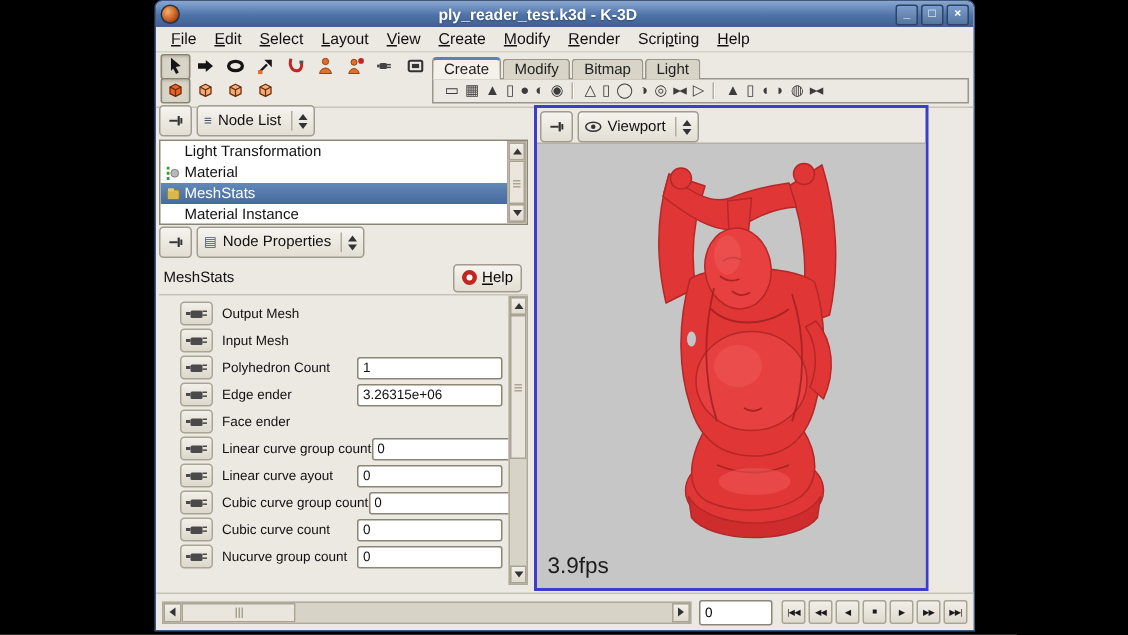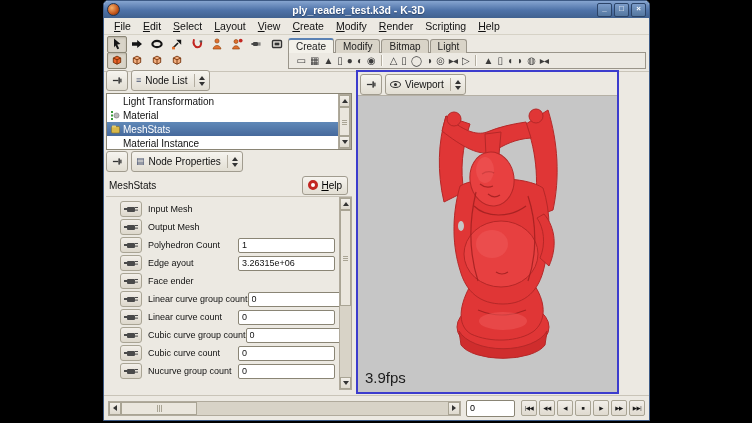--- a/index.html
+++ b/index.html
@@ -342,60 +342,60 @@
           <span class="lifebuoy"></span>
           <span><u>H</u>elp</span>
         </button>
       </div>
       <div class="propbox">
         <div class="proprows" id="proprows">
             <div class="prop-row">
               <div class="plugbtn">
                 <span class="plug"></span>
               </div>
+              <span class="prop-label">Output Mesh</span>
+            </div>
+            <div class="prop-row">
+              <div class="plugbtn">
+                <span class="plug"></span>
+              </div>
               <span class="prop-label">Input Mesh</span>
-            </div>
-            <div class="prop-row">
-              <div class="plugbtn">
-                <span class="plug"></span>
-              </div>
-              <span class="prop-label">Output Mesh</span>
             </div>
             <div class="prop-row">
               <div class="plugbtn">
                 <span class="plug"></span>
               </div>
               <span class="prop-label">Polyhedron Count</span>
               <input class="prop-input" value="1" style="">
             </div>
             <div class="prop-row">
               <div class="plugbtn">
                 <span class="plug"></span>
               </div>
-              <span class="prop-label">Edge ayout</span>
+              <span class="prop-label">Edge ender</span>
               <input class="prop-input" value="3.26315e+06" style="">
             </div>
             <div class="prop-row">
               <div class="plugbtn">
                 <span class="plug"></span>
               </div>
               <span class="prop-label">Face ender</span>
             </div>
             <div class="prop-row">
               <div class="plugbtn">
                 <span class="plug"></span>
               </div>
               <span class="prop-label">Linear curve group count</span>
               <input class="prop-input" value="0" style="">
             </div>
             <div class="prop-row">
               <div class="plugbtn">
                 <span class="plug"></span>
               </div>
-              <span class="prop-label">Linear curve count</span>
+              <span class="prop-label">Linear curve ayout</span>
               <input class="prop-input" value="0" style="">
             </div>
             <div class="prop-row">
               <div class="plugbtn">
                 <span class="plug"></span>
               </div>
               <span class="prop-label">Cubic curve group count</span>
               <input class="prop-input" value="0" style="">
             </div>
             <div class="prop-row">

